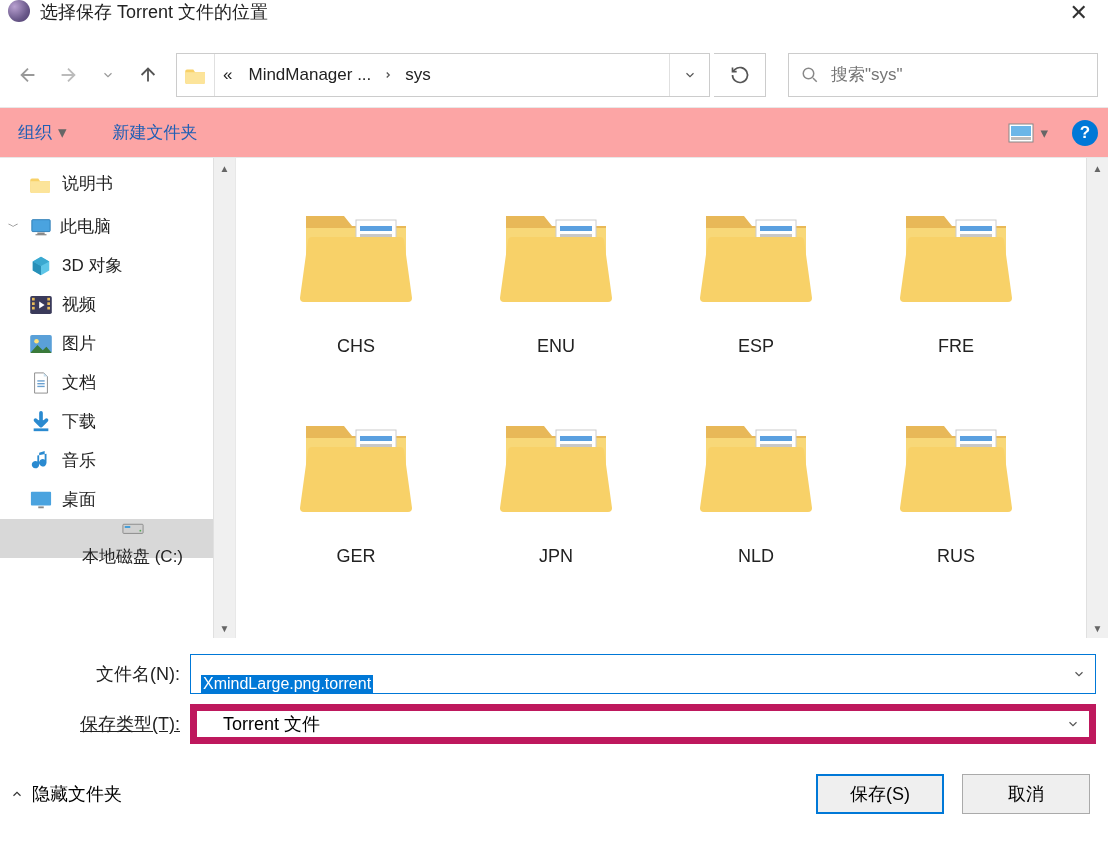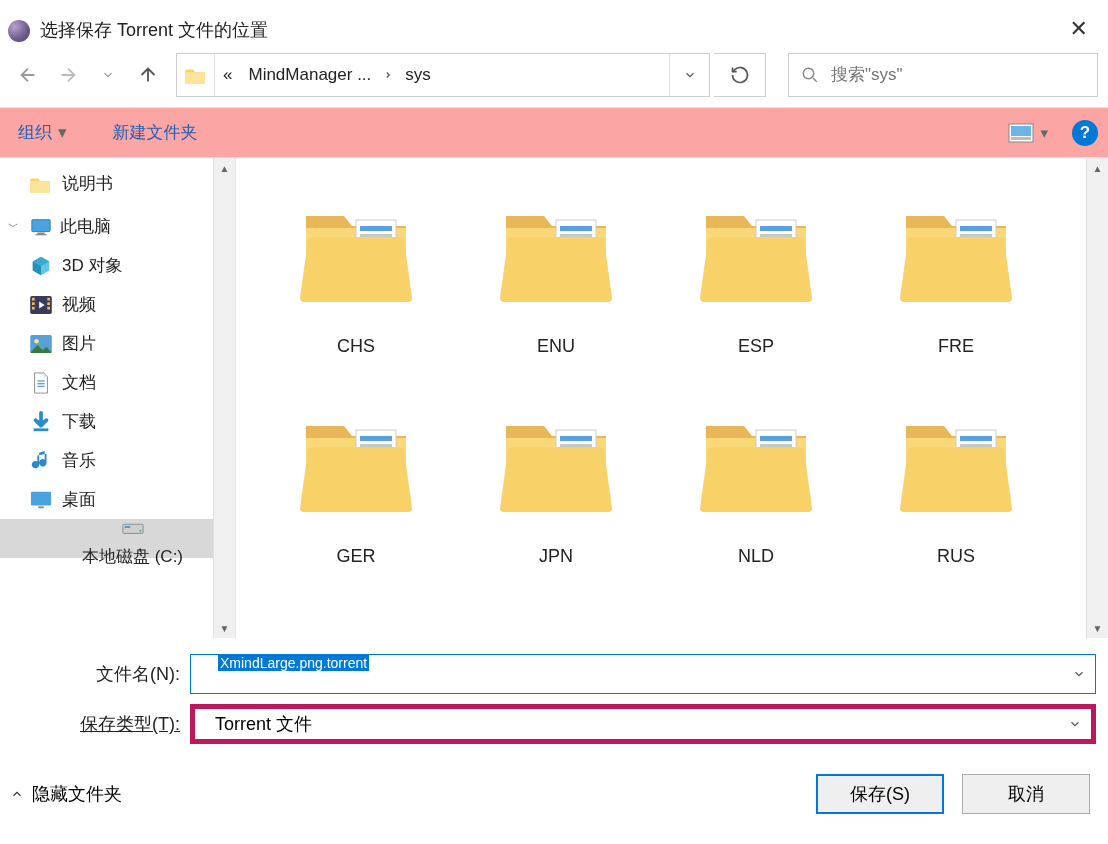--- a/index.html
+++ b/index.html
@@ -1,19 +1,19 @@
 <!DOCTYPE html>
 <html><head>
 <meta charset="utf-8">
 <style>
 * { box-sizing: border-box; margin: 0; padding: 0; }
 body { font-family: "Microsoft YaHei", "Segoe UI", sans-serif; font-size: 15px; background: #fff; width: 1108px; height: 844px; overflow: hidden; }
 
 
-.titlebar { display: flex; align-items: flex-end; height: 42px; padding: 0 8px; }
+.titlebar { display: flex; align-items: flex-start; height: 42px; padding: 0 8px; }
 .titlebar .appicon { width: 22px; height: 22px; border-radius: 50%; background: radial-gradient(circle at 30% 30%, #b8a0d0 0%, #6b5a8b 60%, #4a3a6b 100%); margin-right: 10px; }
 .titlebar .title { font-size: 18px; color: #222; flex: 1; }
 .titlebar .close { font-size: 22px; color: #333; padding: 0 12px; cursor: pointer; }
 
 
 .navrow { display: flex; align-items: center; height: 66px; padding: 0 10px; border-bottom: 1px solid #e8e8e8; gap: 4px; }
 .navbtn { width: 36px; height: 36px; display: flex; align-items: center; justify-content: center; color: #999; cursor: pointer; }
 .navbtn.enabled { color: #555; }
 .addrbar { display: flex; align-items: center; border: 1px solid #ccc; height: 44px; flex: 1; margin-left: 6px; }
 .addr-foldericon { width: 38px; display: flex; align-items: center; justify-content: center; border-right: 1px solid #e0e0e0; height: 100%; }
@@ -53,24 +53,24 @@
 .cell .bigfolder { width: 120px; height: 120px; margin-top: 10px; margin-bottom: 18px; }
 .cell .lbl { font-size: 18px; color: #222; text-align: center; }
 .ct-scroll { position: absolute; right: 0; top: 0; width: 22px; height: 100%; background: #f0f0f0; border-left: 1px solid #e0e0e0; }
 .ct-scroll .arrow { height: 20px; display: flex; align-items: center; justify-content: center; color: #666; font-size: 10px; }
 
 
 .formarea { padding: 16px 12px 0 12px; }
 .frow { display: flex; align-items: center; margin-bottom: 10px; }
 .flabel { width: 178px; text-align: right; padding-right: 10px; font-size: 18px; color: #222; }
 .funderline { text-decoration: underline; }
-.finput { flex: 1; height: 40px; border: 1px solid #0078d7; padding: 0 27px; font-size: 14px; display: flex; align-items: flex-start; position: relative; }
+.finput { flex: 1; height: 40px; border: 1px solid #0078d7; padding: 0 10px; font-size: 16px; display: flex; align-items: flex-end; position: relative; }
 .finput .sel { background: #0078d7; color: #fff; padding: 0 2px; }
 .finput .dd { position: absolute; right: 0; top: 0; width: 32px; height: 100%; display: flex; align-items: center; justify-content: center; cursor: pointer; }
-.fselect { flex: 1; height: 40px; border: 5px solid #be185d; padding: 0 20px; font-size: 18px; display: flex; align-items: center; position: relative; }
+.fselect { flex: 1; height: 40px; border: 7px solid #be185d; padding: 0 26px; font-size: 18px; display: flex; align-items: center; position: relative; }
 .fselect .dd { position: absolute; right: 0; top: 0; width: 32px; height: 100%; display: flex; align-items: center; justify-content: center; cursor: pointer; }
 
 
 .footer { display: flex; align-items: center; padding: 20px 18px 12px 10px; gap: 18px; }
 .hide { display: flex; align-items: center; gap: 8px; font-size: 18px; cursor: pointer; }
 .ft-spacer { flex: 1; }
 .btn { width: 128px; height: 40px; border: 1px solid #aaa; background: #efefef; font-size: 18px; display: flex; align-items: center; justify-content: center; cursor: pointer; }
 .btn.primary { border: 2px solid #0078d7; background: #efefef; }
 
 

